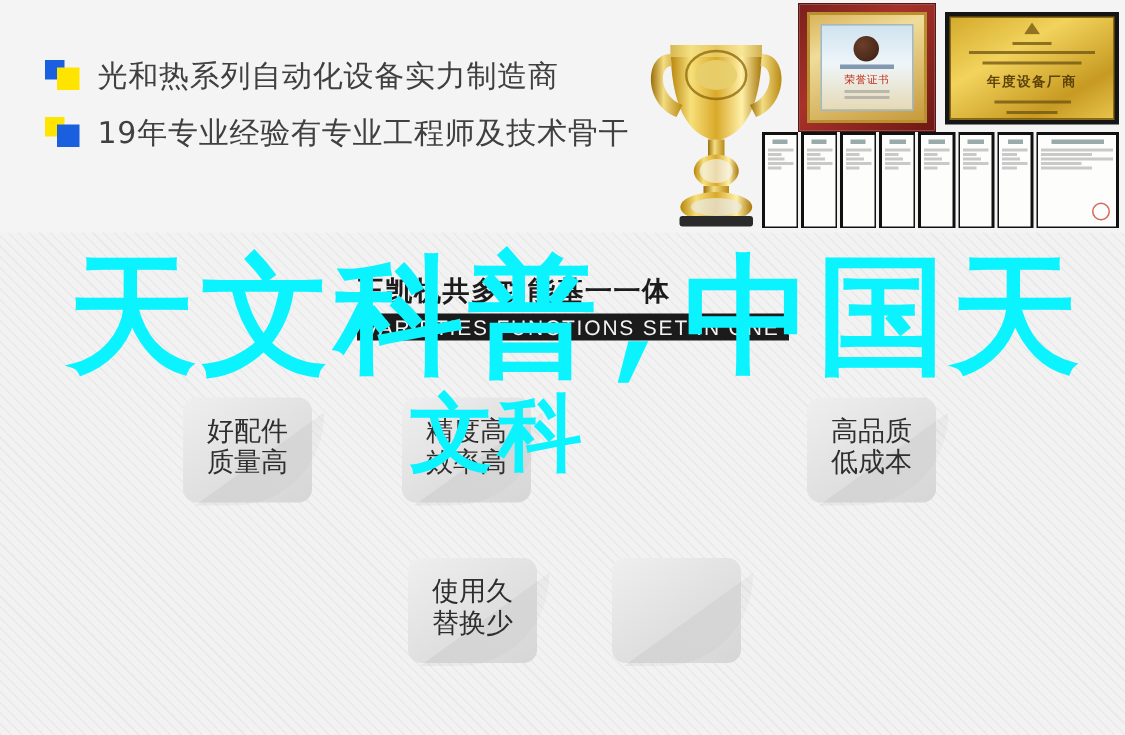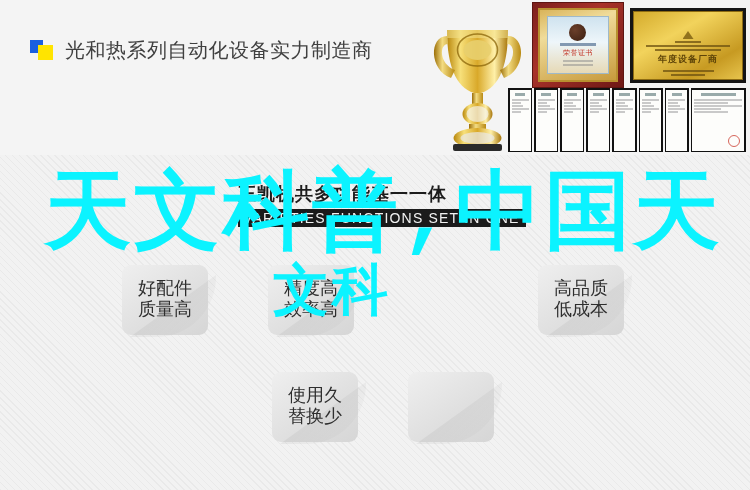--- a/index.html
+++ b/index.html
@@ -40,21 +40,21 @@
   .plq-line{height:3px;width:60%;background:#2b4f7a;opacity:.55;}
   .plq-red{font-size:7px;color:#c02b1d;font-weight:normal;letter-spacing:.5px;
     font-family:"DejaVu Sans","Liberation Sans",sans-serif;}
   .plq-tiny{height:2px;width:52%;background:#8a8a8a;opacity:.5;}
 
   .plaque-gold{position:absolute;left:630px;top:8px;width:116px;height:75px;
     background:#151515;padding:3px;box-sizing:border-box;}
   .plaque-gold-in{width:100%;height:100%;box-sizing:border-box;
     background:linear-gradient(150deg,#d4ab2c,#f2d35c 35%,#c79a22 75%,#e7c44d);
     border:1px solid #8d6b12;display:flex;flex-direction:column;align-items:center;
-    justify-content:flex-end;gap:2px;padding:3px;}
+    justify-content:space-between;gap:2px;padding:3px;}
   .gold-logo{width:11px;height:8px;background:#7a5c10;
     clip-path:polygon(50% 0,100% 100%,0 100%);opacity:.8;}
   .gold-l{height:2px;background:#6d5110;opacity:.75;}
   .gold-big{font-size:9px;font-weight:bold;color:#5e4408;letter-spacing:1px;
     font-family:"DejaVu Sans","Liberation Sans",sans-serif;white-space:nowrap;}
 
   
   .certs{position:absolute;left:508px;top:88px;width:238px;height:64px;display:flex;gap:2px;}
   .cert{flex:1 1 auto;background:#111;padding:1.5px;box-sizing:border-box;}
   .cert.wide{flex:2 1 auto;}
@@ -111,20 +111,27 @@
 
   <div class="topband">
 
     <div class="slogan">
       <div class="slogan-row">
         <span class="bullet">
           <i class="b1" style="background:#1a5fe0"></i>
           <i class="b2" style="background:#ffe400"></i>
         </span>
         <span class="slogan-text">光和热系列自动化设备实力制造商</span>
+      </div>
+      <div class="slogan-row">
+        <span class="bullet">
+          <i class="b1" style="background:#ffe400"></i>
+          <i class="b2" style="background:#1a5fe0"></i>
+        </span>
+        <span class="slogan-text">19年专业经验有专业工程师及技术骨干</span>
       </div>
     </div>
 
     <div class="trophy">
       <svg width="105" height="145" viewBox="0 0 105 145">
         <defs>
           <linearGradient id="gold" x1="0" y1="0" x2="1" y2="0">
             <stop offset="0" stop-color="#b8860b"></stop>
               <stop offset=".22" stop-color="#f7e07a"></stop>
             <stop offset=".5" stop-color="#d9a92a"></stop>

